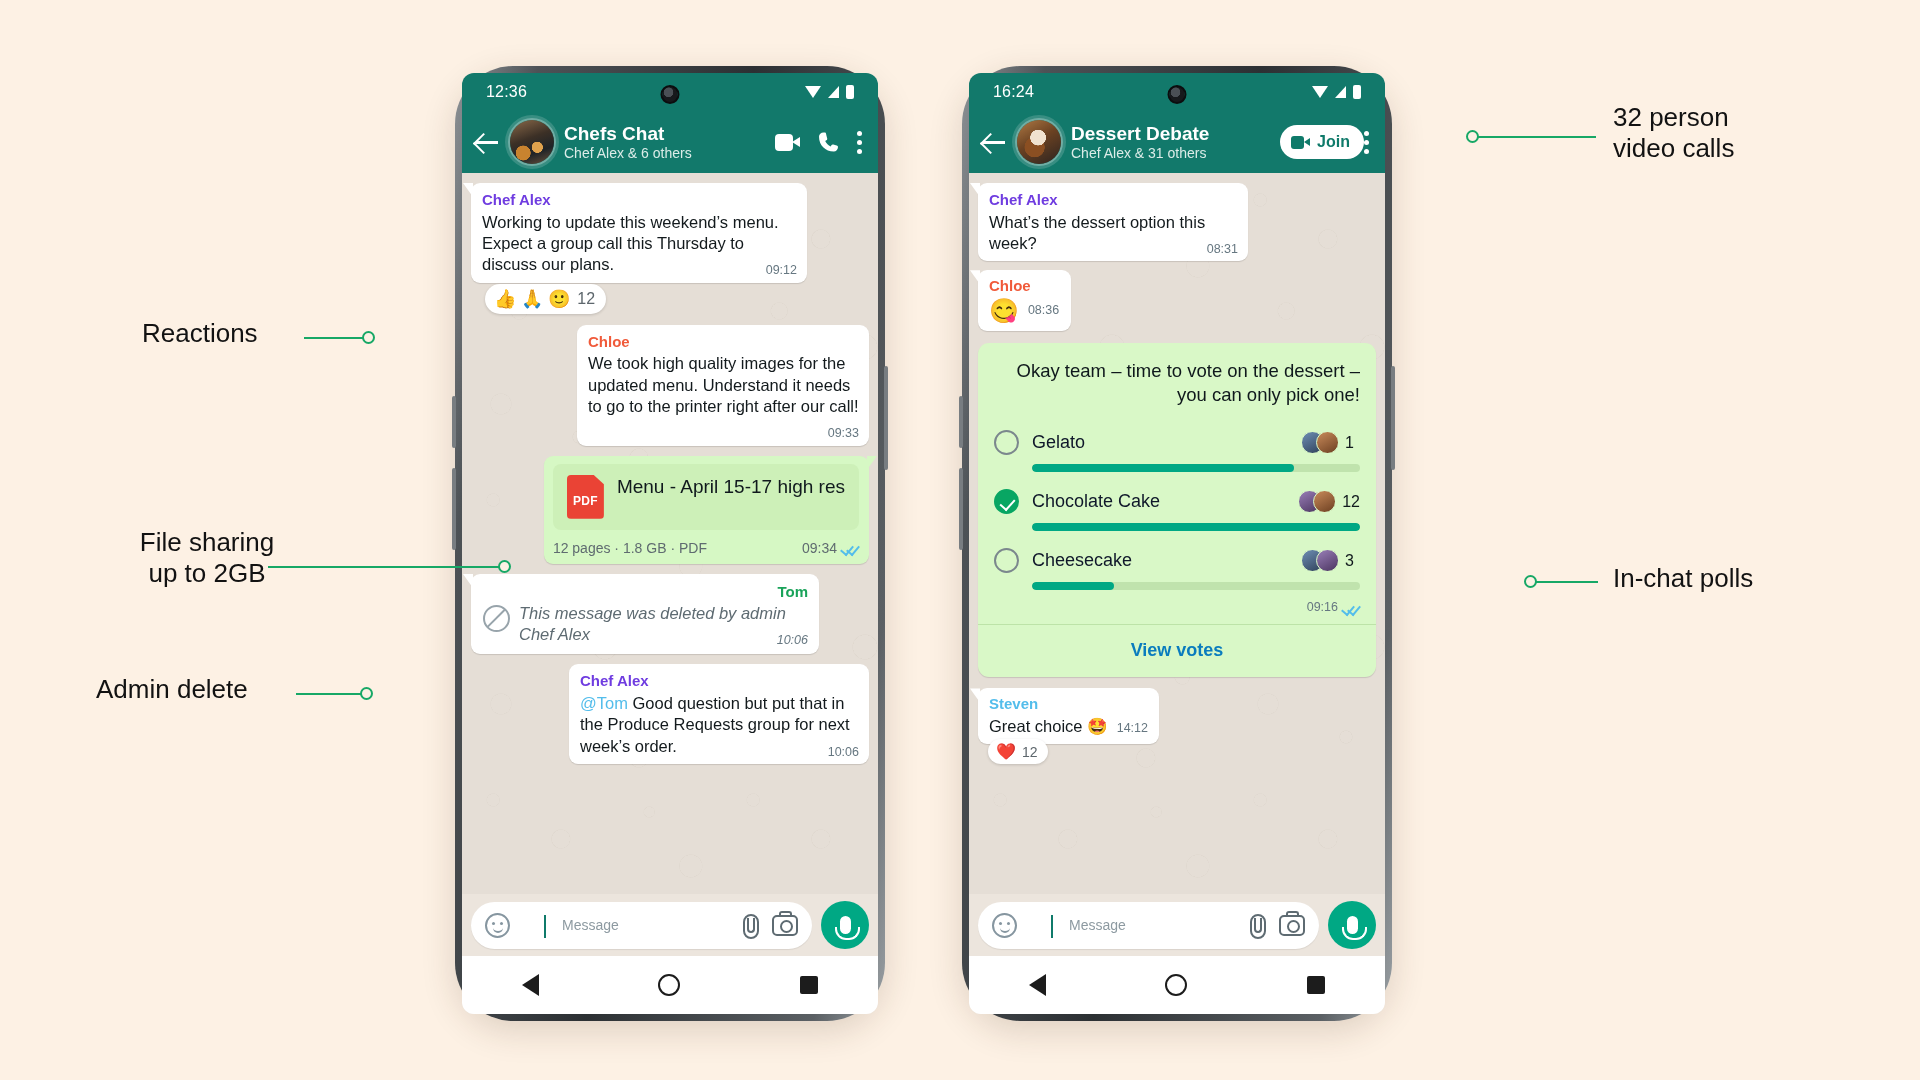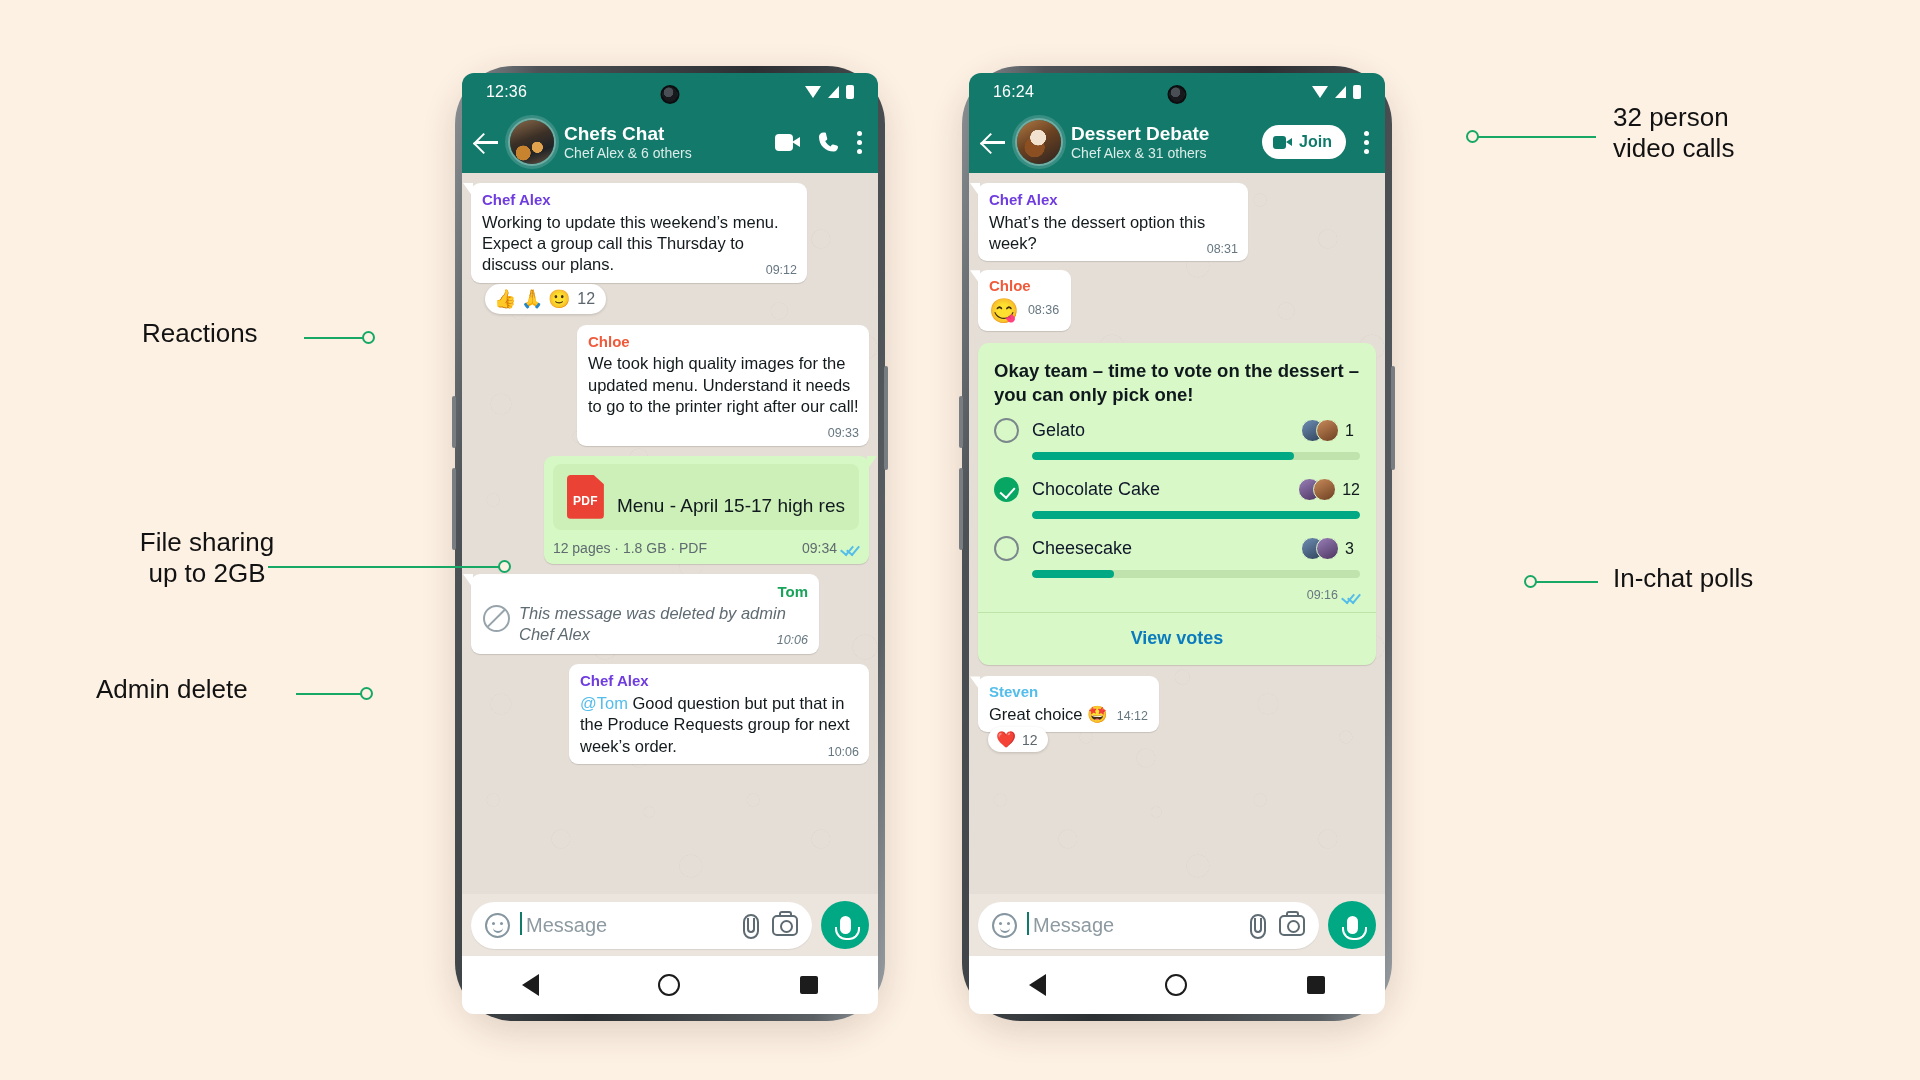--- a/index.html
+++ b/index.html
@@ -159,31 +159,31 @@
 
   
   .delrow { display:flex; align-items:flex-start; gap:9px; }
   .banicon { width:27px;height:27px;border-radius:50%;border:2.2px solid #98a4ab;position:relative;flex:0 0 auto;margin-top:2px; }
   .banicon:after{content:"";position:absolute;left:-1px;top:10px;width:25px;height:2.2px;background:#98a4ab;transform:rotate(-45deg);}
   .deltext { font-style:italic; color:#5e6b72; font-size:16.5px; line-height:1.28; }
 
   .mention { color:#53bdeb; }
 
   
-  .filecard { background:#cdf0b8; border-radius:8px; padding:11px 14px; display:flex; align-items:flex-end; gap:13px; }
+  .filecard { background:#cdf0b8; border-radius:8px; padding:11px 14px; display:flex; align-items:flex-start; gap:13px; }
   .pdficon { width:37px;height:44px;background:#ea4335;border-radius:4px;position:relative;flex:0 0 auto;
      clip-path: polygon(0 0, 72% 0, 100% 22%, 100% 100%, 0 100%); }
   .pdficon span{position:absolute;left:0;right:0;bottom:9px;text-align:center;color:#fff;font-size:12px;font-weight:bold;letter-spacing:.3px;}
   .filename { font-size:19px; color:#10191d; white-space:nowrap; }
   .filemeta { display:flex; align-items:center; margin-top:9px; font-size:14px; color:#5f6b70; }
   .filemeta .mr { margin-left:auto; display:flex; align-items:center; gap:5px; }
 
   
   .pollcard { background:#d9f8c7; border-radius:11px; padding:16px 16px 0 16px; width:100%; box-shadow:0 1px 1px rgba(0,0,0,.13); }
-  .pollq { font-size:18.5px; font-weight:bold; color:#0f181c; line-height:1.28; margin-bottom:12px; }
+  .pollq { font-size:18.5px; font-weight:normal; color:#0f181c; line-height:1.28; margin-bottom:24px;text-align:right; }
   .polloption { margin-bottom:17px; }
   .polltop { display:flex; align-items:center; gap:13px; }
   .radio { width:25px;height:25px;border-radius:50%;border:2.3px solid #7b878d;flex:0 0 auto; cursor:pointer;}
   .radio.sel { background:#08a663; border-color:#08a663; position:relative; }
   .radio.sel:after{content:"";position:absolute;left:7px;top:4.5px;width:7px;height:12px;border-right:2.6px solid #fff;border-bottom:2.6px solid #fff;transform:rotate(42deg);}
   .optlabel { font-size:18px; color:#0f172a; flex:1 1 auto; }
   .voters { display:flex; align-items:center; gap:6px; flex:0 0 auto; }
   .vfaces { display:flex; }
   .vface { width:23px;height:23px;border-radius:50%;border:1.8px solid #d9f8c7;margin-left:-8px; }
   .vface:first-child{margin-left:0;}
@@ -199,21 +199,21 @@
 
   
   .composer { height:62px; background:#ece5dd; display:flex; align-items:center; padding:0 9px; gap:9px; }
   .inputbox {
     flex:1 1 auto; height:47px; background:#fff; border-radius:26px;
     display:flex; align-items:center; padding:0 14px; gap:12px; box-shadow:0 1px 1px rgba(0,0,0,.08);
   }
   .smiley { width:25px;height:25px;border-radius:50%;border:2.2px solid #8696a0;position:relative;flex:0 0 auto; }
   .smiley:before{content:"";position:absolute;left:5px;top:7px;width:3px;height:3px;border-radius:50%;background:#8696a0;box-shadow:8px 0 0 #8696a0;}
   .smiley:after{content:"";position:absolute;left:5.5px;top:11px;width:10px;height:5px;border-bottom:2.2px solid #8696a0;border-radius:0 0 6px 6px;}
-  .ph { flex:1 1 auto; color:#8d9aa1; font-size:20px; position:relative; padding-left:4px; }
+  .ph { flex:1 1 auto; color:#8d9aa1; font-size:14px; position:relative; padding-left:16px;margin-left:24px; }
   .ph:before{content:"";position:absolute;left:-2px;top:-2px;width:1.6px;height:23px;background:#0f7a6a;}
   .clip { width:22px;height:24px;position:relative;flex:0 0 auto; }
   .clip:before{content:"";position:absolute;left:5px;top:1px;width:12px;height:21px;border:2.2px solid #5e6b72;border-radius:9px;}
   .clip:after{content:"";position:absolute;left:9px;top:5px;width:4px;height:13px;border:2.2px solid #5e6b72;border-top:none;border-radius:0 0 4px 4px;}
   .cam { width:26px;height:21px;border:2.2px solid #5e6b72;border-radius:5px;position:relative;flex:0 0 auto; }
   .cam:before{content:"";position:absolute;left:6px;top:3px;width:9px;height:9px;border:2.2px solid #5e6b72;border-radius:50%;}
   .cam:after{content:"";position:absolute;left:5px;top:-6px;width:9px;height:4px;border:2.2px solid #5e6b72;border-bottom:none;border-radius:3px 3px 0 0;}
   .micbtn { width:48px;height:48px;border-radius:50%;background:#00a884;display:flex;align-items:center;justify-content:center;flex:0 0 auto;cursor:pointer; }
   .micbtn .m { width:11px;height:18px;background:#fff;border-radius:6px;position:relative; }
   .micbtn .m:after{content:"";position:absolute;left:-5px;top:11px;width:21px;height:11px;border:2.4px solid #fff;border-top:none;border-radius:0 0 11px 11px;}
@@ -371,21 +371,21 @@
         </span>
       </div>
 
       <div class="chathead">
         <div class="backarrow"></div>
         <div class="avatar av-dessert"></div>
         <div class="headtext">
           <div class="ttl">Dessert Debate</div>
           <div class="sub">Chef Alex &amp; 31 others</div>
         </div>
-        <div class="headact" style="gap:18px;text-align:right;">
+        <div class="headact" style="gap:0;text-align:right;">
           <span class="joinpill">
             <i class="jv"></i>
             <span>Join</span>
           </span>
           <span class="dots3">
               <i></i>
               <i></i>
               <i></i>
             </span>
         </div>

